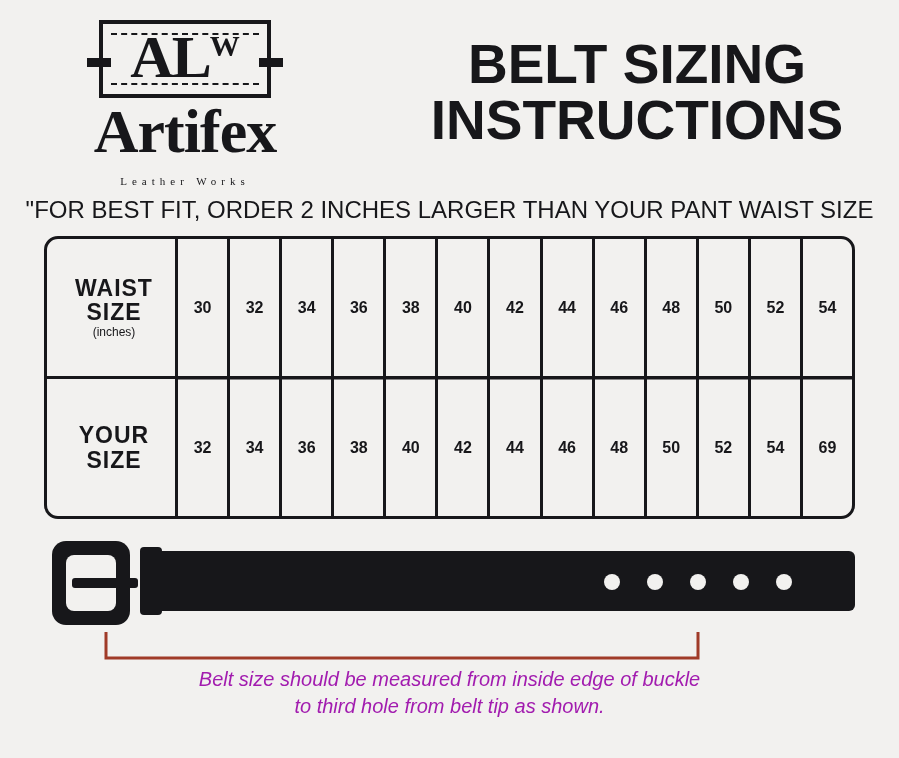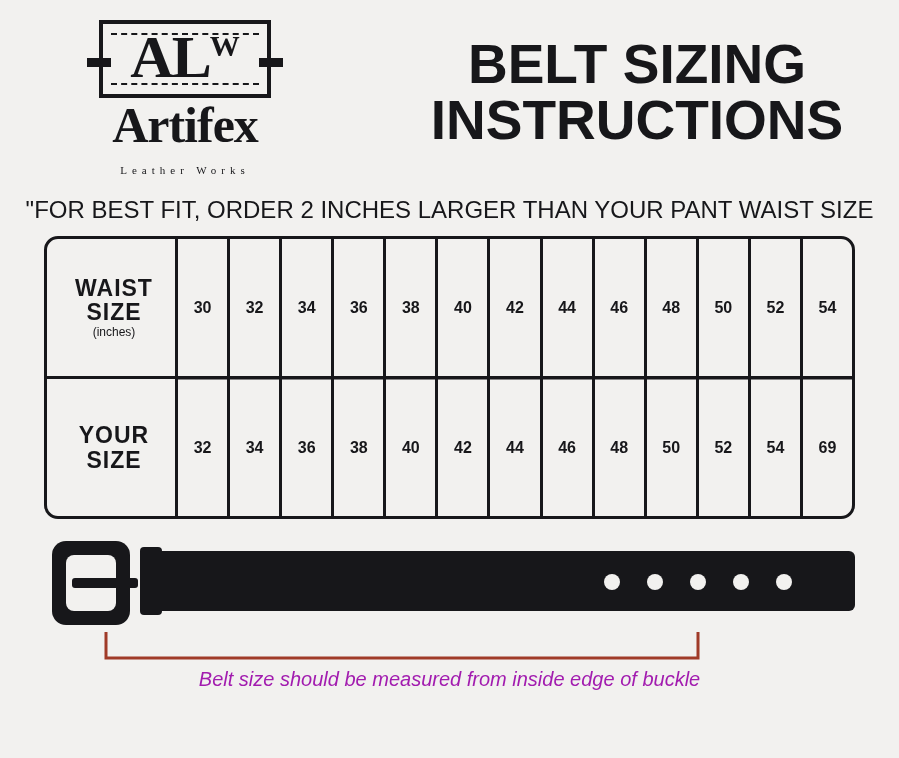--- a/index.html
+++ b/index.html
@@ -71,21 +71,21 @@
     left: 8px;
     right: 8px;
     border-top: 2px dashed #17171a;
   }
   .logo-mark .dash-top { top: 9px; }
   .logo-mark .dash-bottom { bottom: 9px; }
 
   .logo-word {
     font-family: "Liberation Serif", serif;
     font-weight: bold;
-    font-size: 50px;
+    font-size: 62px;
     line-height: 0.95;
     margin-top: 4px;
     letter-spacing: -1px;
   }
   .logo-sub {
     font-family: "Liberation Serif", serif;
     font-size: 11px;
     font-weight: normal;
     letter-spacing: 5px;
     margin-top: 14px;
@@ -298,13 +298,14 @@
 </div>
 
 <div class="bracket">
   <svg width="811" height="32" viewBox="0 0 811 32">
     <path d="M 62 0 L 62 26 L 654 26 L 654 0" fill="none" stroke="#a03b28" stroke-width="3"></path>
   </svg>
 </div>
 
 <div class="caption">
   <div>Belt size should be measured from inside edge of buckle</div>
+  <div>to third hole from belt tip as shown.</div>
 </div>
 
 </body></html>

